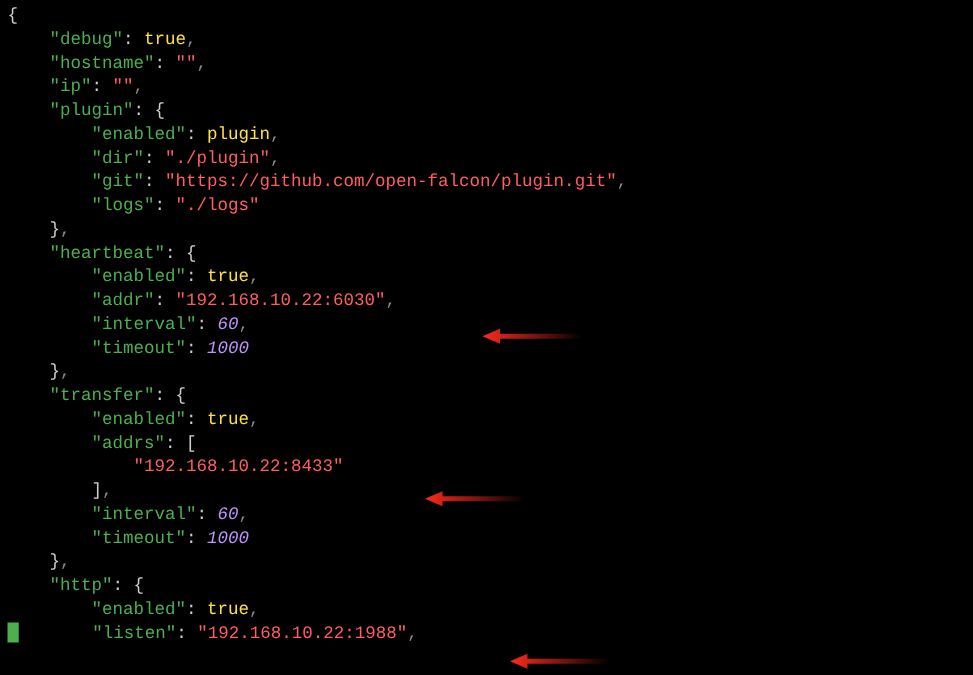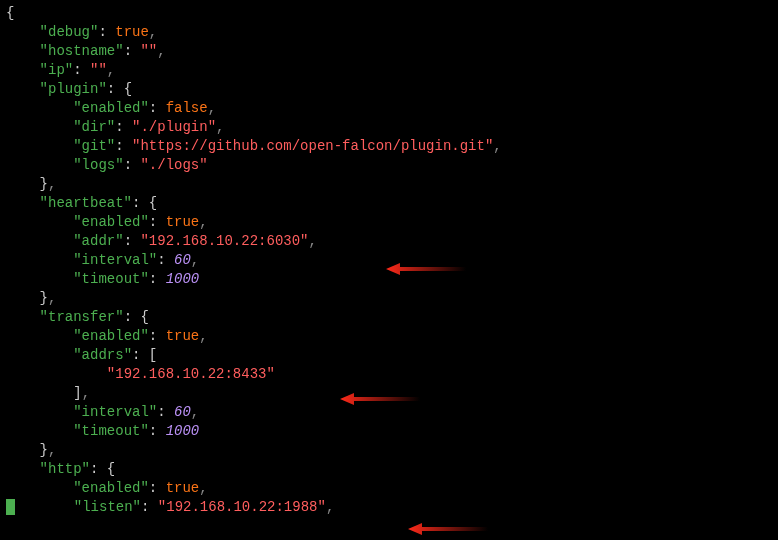--- a/index.html
+++ b/index.html
@@ -12,21 +12,21 @@
       line-height: 19px;
       overflow: hidden;
       position: relative;
       padding: 4px 6px;
     }
     .line { white-space: pre; color: #f8f8f2; }
     .brace { color: #cccccc; }
     .bracket { color: #cccccc; }
     .key { color: #4CAF50; }  
     .str { color: #ff5e5e; }  
-    .bool { color: #f97316; text-align: right; } 
+    .bool { color: #fde047; text-align: right; } 
     .num { color: #bd93f9; font-style: italic; }  
     .punct { color: #cccccc; }
     .comma-dim { color: #888; }
     .cursor {
       display: inline-block;
       width: 9px;
       height: 16px;
       background: #4CAF50;
       vertical-align: middle;
     }
@@ -39,21 +39,21 @@
   </style>
 </head>
 <body>
 
 <div>
 <div class="line"><span class="brace">{</span></div>
 <div class="line">    <span class="key">"debug"</span><span class="punct">: </span><span class="bool">true</span><span class="comma-dim">,</span></div>
 <div class="line">    <span class="key">"hostname"</span><span class="punct">: </span><span class="str">""</span><span class="comma-dim">,</span></div>
 <div class="line">    <span class="key">"ip"</span><span class="punct">: </span><span class="str">""</span><span class="comma-dim">,</span></div>
 <div class="line">    <span class="key">"plugin"</span><span class="punct">: </span><span class="brace">{</span></div>
-<div class="line">        <span class="key">"enabled"</span><span class="punct">: </span><span class="bool">false</span><span class="comma-dim">,</span></div>
+<div class="line">        <span class="key">"enabled"</span><span class="punct">: </span><span class="bool">plugin</span><span class="comma-dim">,</span></div>
 <div class="line">        <span class="key">"dir"</span><span class="punct">: </span><span class="str">"./plugin"</span><span class="comma-dim">,</span></div>
 <div class="line">        <span class="key">"git"</span><span class="punct">: </span><span class="str">"https://github.com/open-falcon/plugin.git"</span><span class="comma-dim">,</span></div>
 <div class="line">        <span class="key">"logs"</span><span class="punct">: </span><span class="str">"./logs"</span></div>
 <div class="line">    <span class="brace">}</span><span class="comma-dim">,</span></div>
 <div class="line">    <span class="key">"heartbeat"</span><span class="punct">: </span><span class="brace">{</span></div>
 <div class="line">        <span class="key">"enabled"</span><span class="punct">: </span><span class="bool">true</span><span class="comma-dim">,</span></div>
 <div class="line">        <span class="key">"addr"</span><span class="punct">: </span><span class="str">"192.168.10.22:6030"</span><span class="comma-dim">,</span></div>
 <div class="line">        <span class="key">"interval"</span><span class="punct">: </span><span class="num">60</span><span class="comma-dim">,</span></div>
 <div class="line">        <span class="key">"timeout"</span><span class="punct">: </span><span class="num">1000</span></div>
 <div class="line">    <span class="brace">}</span><span class="comma-dim">,</span></div>

